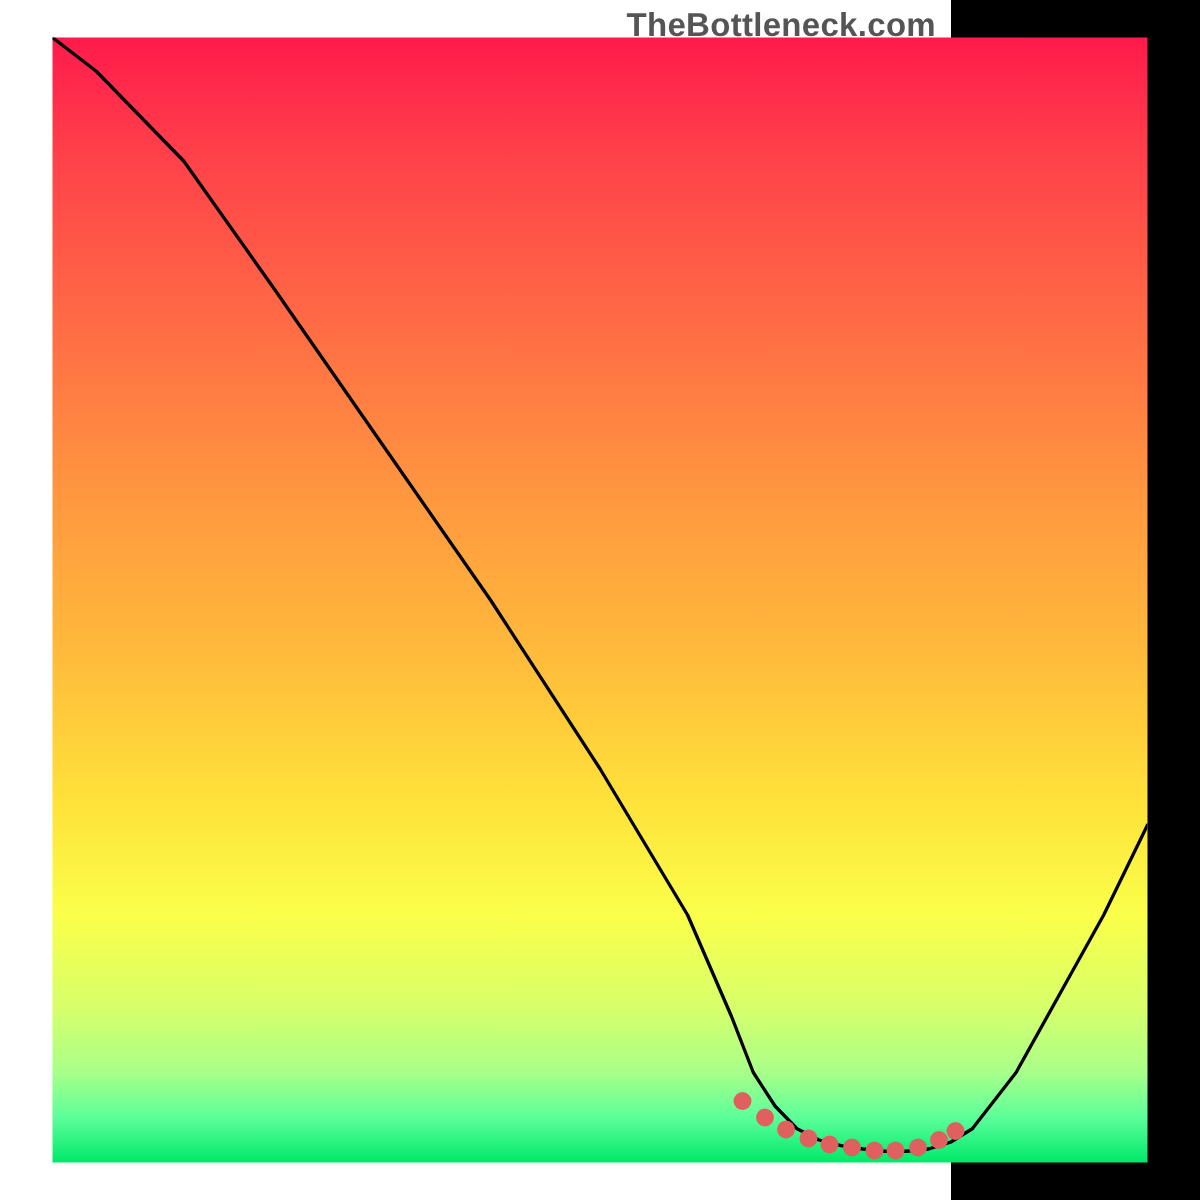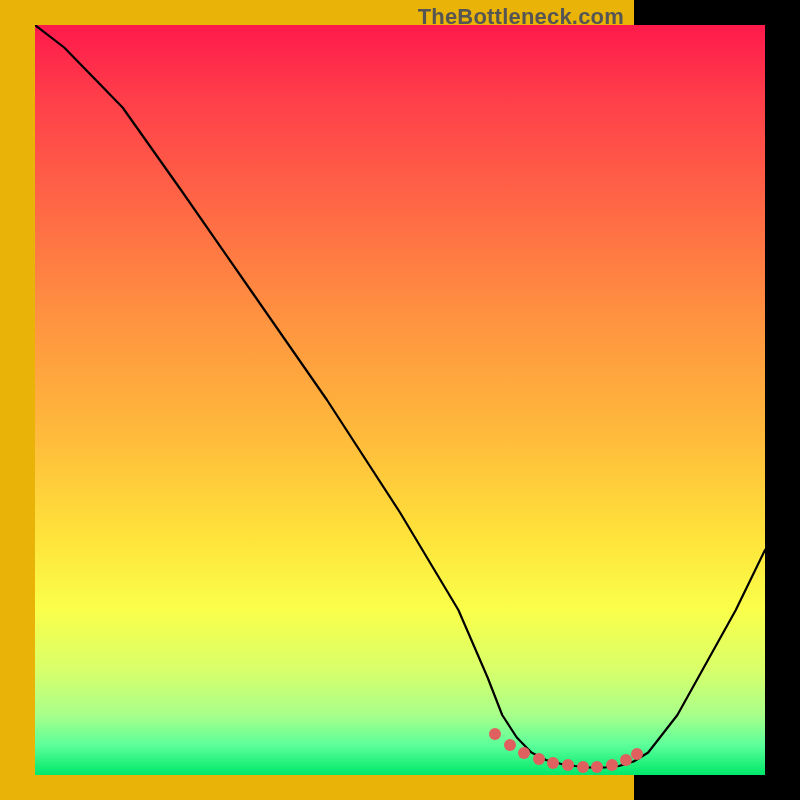--- a/index.html
+++ b/index.html
@@ -1,21 +1,21 @@
 <!DOCTYPE html>
 <html><head>
 <meta charset="utf-8">
 <style>
   * { margin: 0; padding: 0; box-sizing: border-box; }
   html, body { width: 800px; height: 800px; overflow: hidden; background: #000; }
   .frame {
     position: relative;
     width: 634px;
     height: 800px;
-    background: #eab308;
+    background: #ffffff;
   }
   .watermark {
     position: absolute;
     top: 4px;
     right: 10px;
     color: #555;
     font-family: Arial, Helvetica, sans-serif;
     font-size: 22px;
     font-weight: 600;
     letter-spacing: 0.2px;

